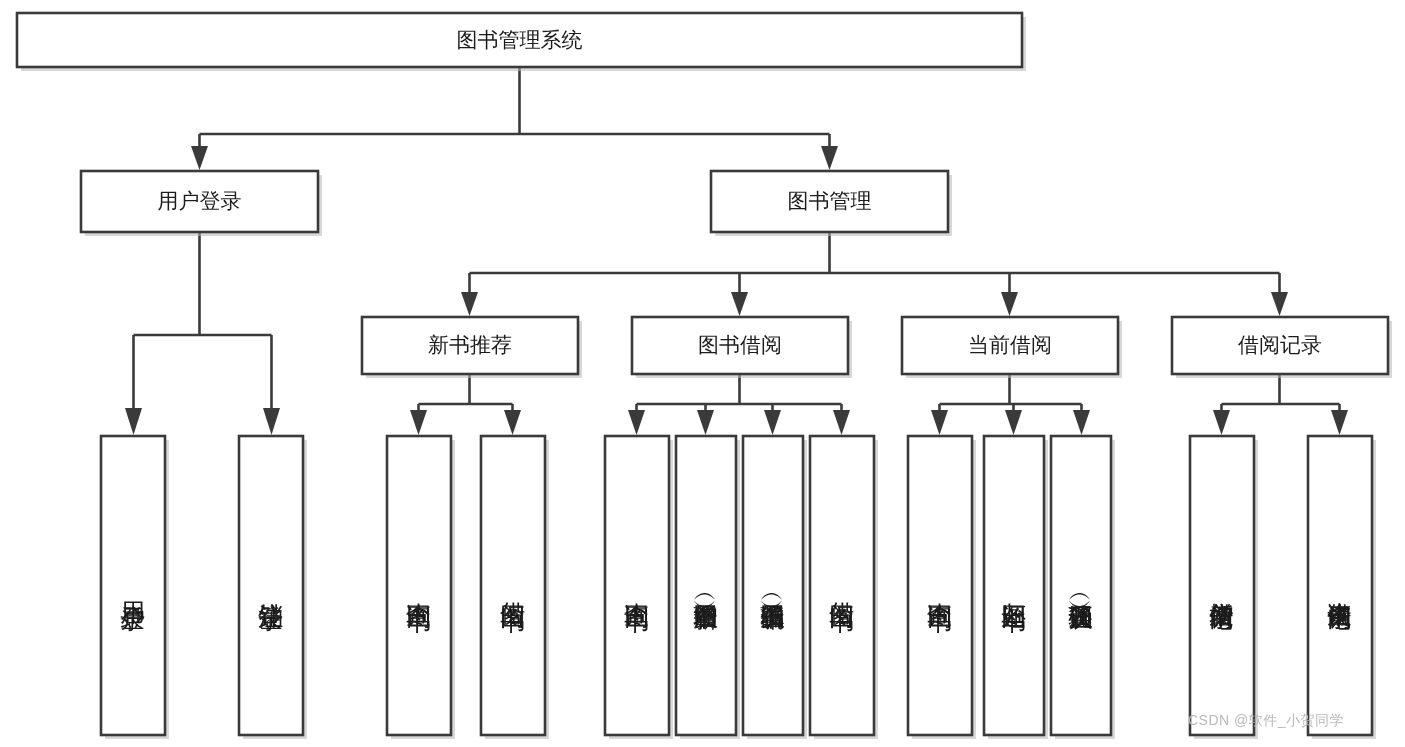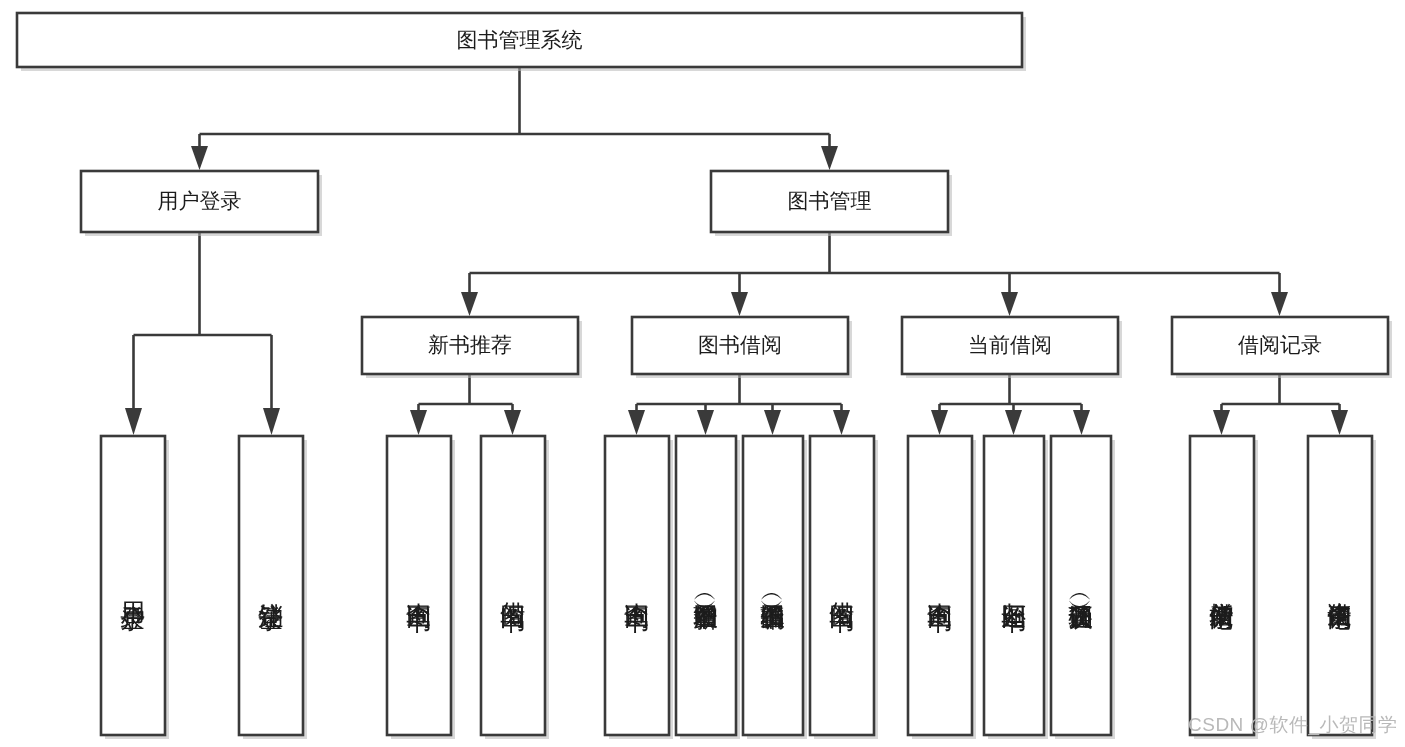--- a/index.html
+++ b/index.html
@@ -71,21 +71,21 @@
     display: flex;
     align-items: center;
     justify-content: center;
     text-align: center;
     white-space: nowrap;
     pointer-events: none;
   }
   .watermark {
     position: absolute;
     font-family: "Liberation Sans", "DejaVu Sans", sans-serif;
-    font-size: 19px;
+    font-size: 14px;
     color: #b9b9b9;
     left: 1188px;
     top: 712px;
     white-space: nowrap;
     letter-spacing: 0.5px;
   }
 </style>
 </head>
 <body>
 

